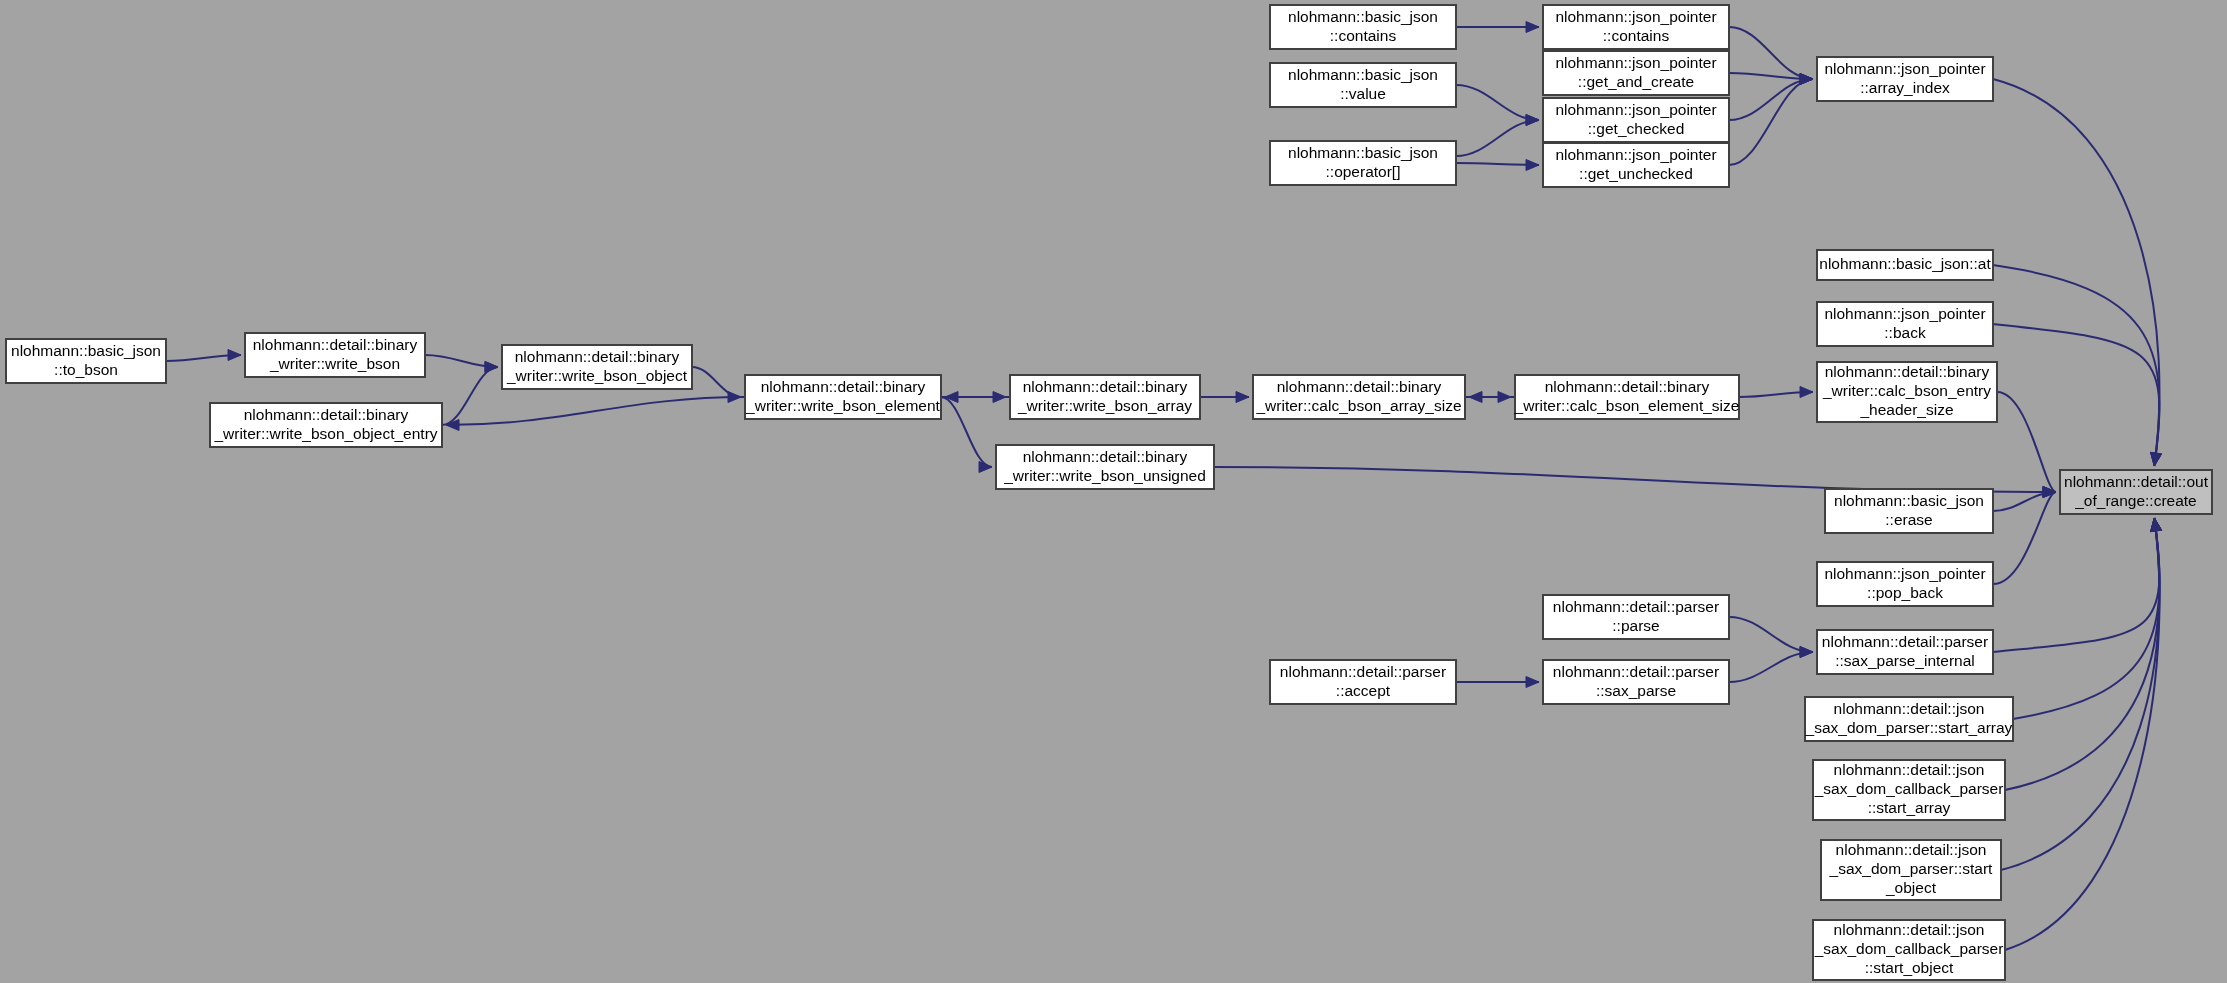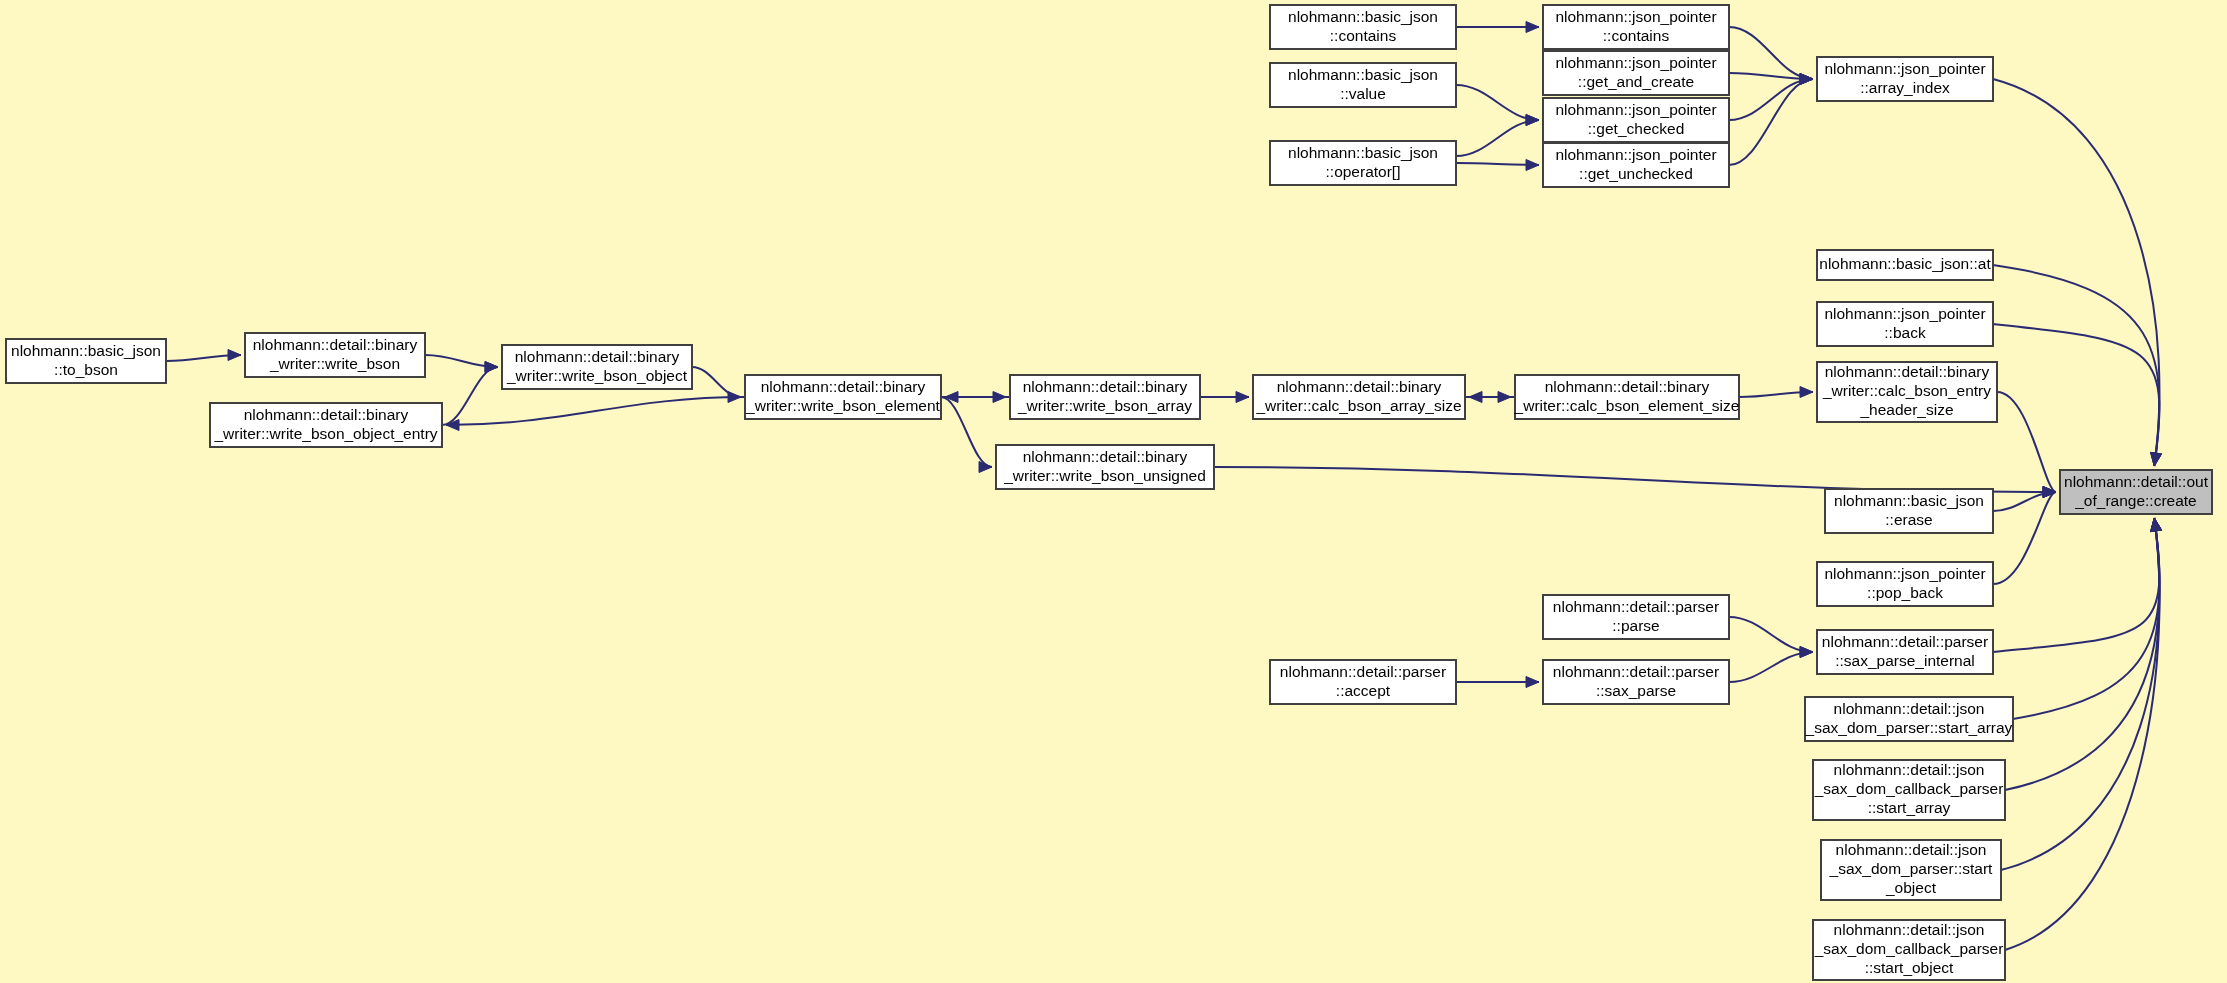--- a/index.html
+++ b/index.html
@@ -4,21 +4,21 @@
 <style>
   html, body {
     margin: 0;
     padding: 0;
     background: #ffffff;
   }
   #graph-root {
     position: relative;
     width: 2227px;
     height: 983px;
-    background: #fef9c3;
+    background: #a3a3a3;
     font-family: "Liberation Sans", "DejaVu Sans", sans-serif;
     overflow: hidden;
   }
   svg#graph-canvas {
     position: absolute;
     top: 0;
     left: 0;
     width: 2227px;
     height: 983px;
     display: block;

